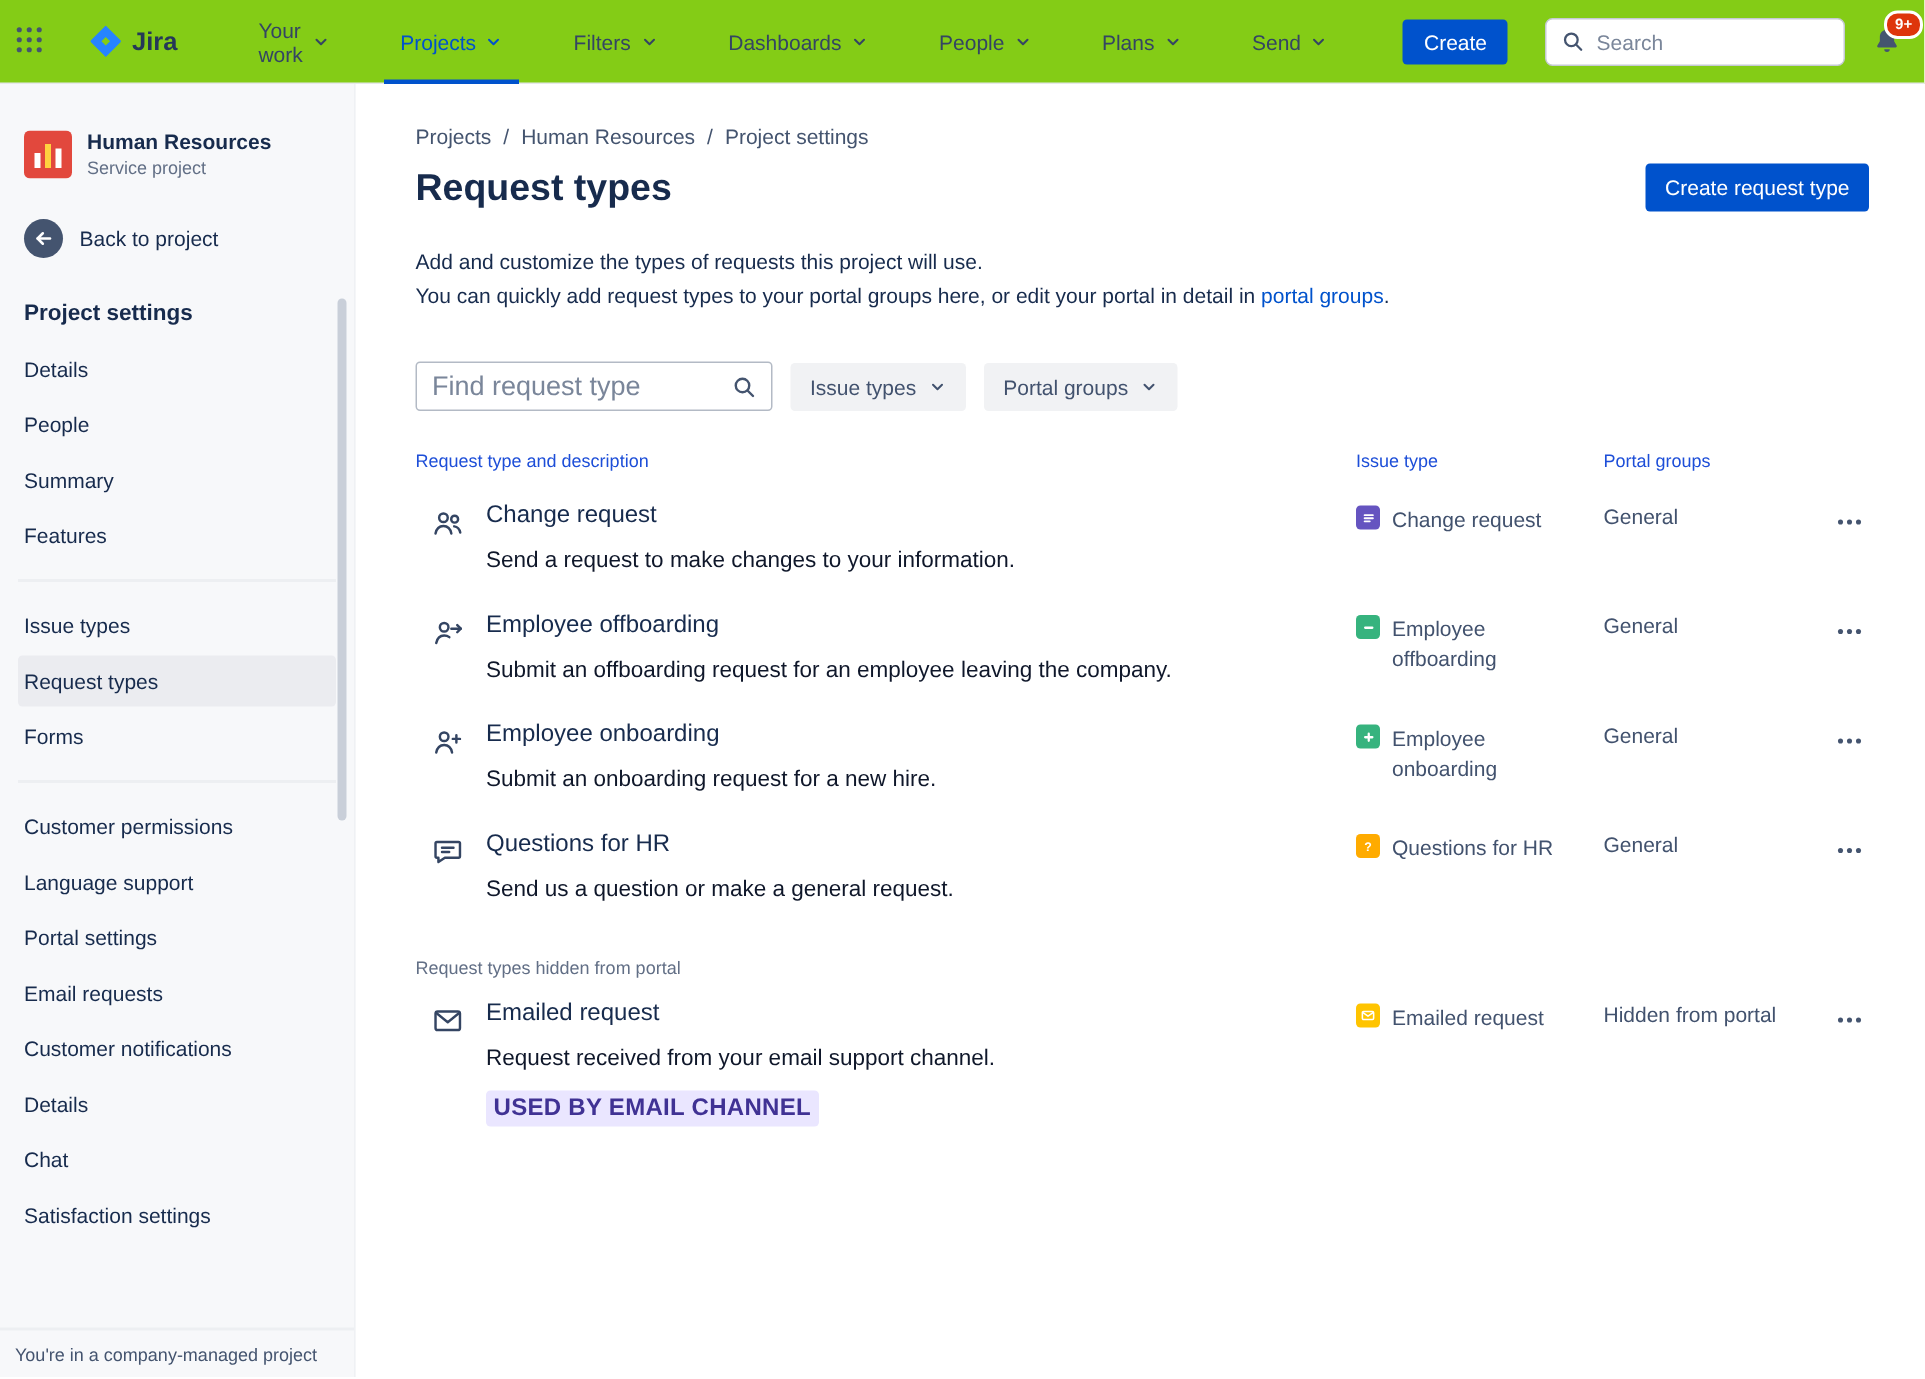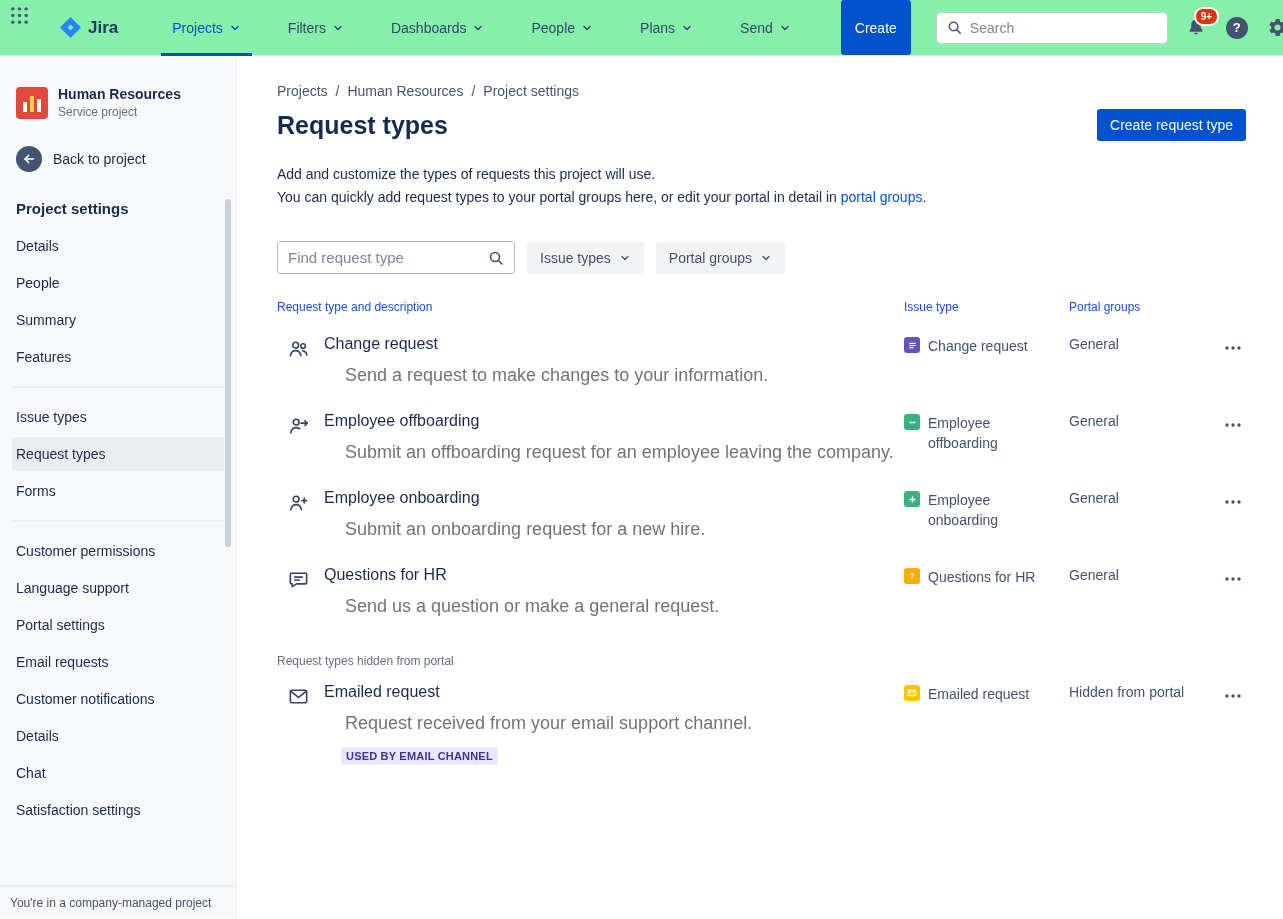--- a/index.html
+++ b/index.html
@@ -1,33 +1,33 @@
 <!DOCTYPE html>
 <html><head>
 <meta charset="utf-8">
 <style>
   * { margin:0; padding:0; box-sizing:border-box; }
   html,body { width:1283px; height:919px; overflow:hidden; background:#fff;
     font-family:"Liberation Sans", sans-serif; color:#172B4D; }
 
   
-  .topbar { height:56px; display:flex; padding:0 16px 0 10px;
-    border-bottom:1px solid #E6E8EB; background:#86efac;gap:25px; }
+  .topbar { height:56px; display:flex; align-items:center; padding:0 16px 0 10px;
+    border-bottom:1px solid #E6E8EB; background:#84cc16;gap:25px; }
   .appswitcher { width:34px; height:34px; border:none; background:none; cursor:pointer;
     display:flex; align-items:center; justify-content:center; }
   .jira-logo { display:flex; align-items:center; gap:7px; padding:0 18px 0 6px; cursor:pointer; }
   .jira-logo span { font-size:17px; font-weight:700; color:#253858; }
   .nav-item { display:flex; align-items:center; gap:6px; padding:0 11px; height:56px;
     font-size:14px; font-weight:500; color:#344563; cursor:pointer;
     border-top:3px solid transparent; border-bottom:3px solid transparent; }
   .nav-item.active { color:#0052CC; border-bottom-color:#0052CC; }
   .create-btn { margin-left:14px; background:#0052CC; color:#fff; border:none; border-radius:3px;
     font-size:14px; font-weight:500; padding:7px 14px; cursor:pointer; font-family:inherit; }
   .topbar-right { margin-left:auto; display:flex; align-items:center; gap:15px; }
-  .nav-search { display:flex; align-items:center; gap:8px; width:232px; height:32px;
+  .nav-search { display:flex; align-items:center; gap:8px; width:200px; height:32px;
     border:1px solid #C5CAD3; border-radius:5px; padding:0 10px; background:#fff; }
   .nav-search input { flex:1; border:none; outline:none; font-size:14px; color:#172B4D;
     font-family:inherit; min-width:0; }
   ::placeholder { color:#7A869A; }
   .icon-btn { position:relative; background:none; border:none; padding:2px; cursor:pointer;
     display:flex; align-items:center; }
   .nbadge { position:absolute; top:-8px; left:11px; color:#fff; font-size:10px; font-weight:700;
     border-radius:9px; padding:2px 5px; border:2px solid #fff; background:#DE350B; }
   .help-circle { width:22px; height:22px; border-radius:50%; background:#44546F; color:#fff;
     font-size:13px; font-weight:700; display:flex; align-items:center; justify-content:center; }
@@ -62,44 +62,44 @@
   .title-row { display:flex; align-items:center; justify-content:space-between; margin-top:10px; }
   .page-title { font-size:25px; font-weight:600; color:#172B4D; }
   .primary-btn { background:#0052CC; color:#fff; border:none; border-radius:3px; font-size:14px;
     font-weight:500; padding:8px 13px; cursor:pointer; font-family:inherit; }
   .intro { margin-top:22px; font-size:14px; line-height:23px; color:#172B4D; }
   .intro a { color:#0052CC; cursor:pointer; text-decoration:none; }
 
   .filter-bar { margin-top:32px; display:flex; align-items:center; gap:12px; }
   .find-box { display:flex; align-items:center; width:238px; height:33px;
     border:1px solid #B3BAC5; border-radius:3px; padding:0 10px; background:#fff; }
-  .find-box input { flex:1; border:none; outline:none; font-size:15px; color:#172B4D;
+  .find-box input { flex:1; border:none; outline:none; font-size:18px; color:#172B4D;
     font-family:inherit; min-width:0; }
   .dropdown-btn { display:flex; align-items:center; gap:8px; height:32px; padding:0 13px;
     background:#F1F2F4; border:none; border-radius:3px; font-size:14px; font-weight:500;
     color:#42526E; cursor:pointer; font-family:inherit; }
 
   .table { margin-top:26px; }
   .thead { display:grid; grid-template-columns:1fr 165px 140px 37px; font-size:12px;
     color:#1d4ed8; padding-bottom:8px; }
   .row { display:grid; grid-template-columns:1fr 165px 140px 37px; padding:13px 0; }
   .main-cell { display:flex; gap:14px; padding-left:9px; }
   .row-icon { width:24px; flex-shrink:0; display:flex; justify-content:center; padding-top:2px; }
   .row-title { font-size:16px; color:#172B4D; cursor:pointer; }
-  .row-desc { margin-top:12px; font-size:18px; color:#737373;margin-left:21px; }
+  .row-desc { margin-top:12px; font-size:15px; color:#0f172a; }
   .issue-cell { display:flex; gap:8px; align-items:flex-start; font-size:14px; color:#42526E; }
   .chip { width:16px; height:16px; border-radius:3px; display:flex; align-items:center;
     justify-content:center; flex-shrink:0; margin-top:2px; }
   .issue-label { max-width:110px; line-height:20px; padding-top:1px; }
   .portal-cell { font-size:14px; color:#42526E; padding-top:1px; }
   .action-cell { display:flex; justify-content:flex-end; align-items:flex-start; }
   .ellipsis-btn { background:none; border:none; cursor:pointer; padding:3px; display:flex; }
   .hidden-label { margin:24px 0 2px; font-size:12px; color:#626F86; }
-  .badge { display:inline-block; margin-top:13px; color:#403294; font-size:11px; font-weight:700;
-    padding:3px 5px; border-radius:3px; letter-spacing:0.2px; background:#EAE6FF;margin-left:17px; }
+  .badge { display:inline-block; margin-top:13px; color:#403294; font-size:16px; font-weight:700;
+    padding:3px 5px; border-radius:3px; letter-spacing:0.2px; background:#EAE6FF; }
 </style>
 </head>
 <body>
 
 <header class="topbar">
   <button class="appswitcher">
     <span>
       <svg width="19" height="19" viewBox="0 0 20 20" fill="#44546F">
         <circle cx="3" cy="3" r="1.8"></circle>
           <circle cx="10" cy="3" r="1.8"></circle>
@@ -116,20 +116,28 @@
 
   <div class="jira-logo">
     <span style="display:flex;">
       <svg width="21" height="21" viewBox="0 0 32 32">
         <path fill="#2684FF" d="M31 15L17.4 1.4 16 0 5.8 10.2 1 15c-.6.6-.6 1.5 0 2l9.4 9.4L16 32l10.2-10.2.2-.2L31 17c.5-.5.5-1.5 0-2zM16 20.4L11.6 16 16 11.6 20.4 16 16 20.4z"></path>
       </svg>
     </span>
     <span>Jira</span>
   </div>
 
+  <div class="nav-item">
+    <span>Your work</span>
+    <span style="display:flex;">
+        <svg width="12" height="12" viewBox="0 0 16 16">
+          <path d="M4 6l4 4 4-4" fill="none" stroke="currentColor" stroke-width="1.8" stroke-linecap="round" stroke-linejoin="round"></path>
+        </svg>
+      </span>
+  </div>
   <div class="nav-item active">
     <span>Projects</span>
     <span style="display:flex;">
         <svg width="12" height="12" viewBox="0 0 16 16">
           <path d="M4 6l4 4 4-4" fill="none" stroke="currentColor" stroke-width="1.8" stroke-linecap="round" stroke-linejoin="round"></path>
         </svg>
       </span>
   </div>
   <div class="nav-item">
     <span>Filters</span>

